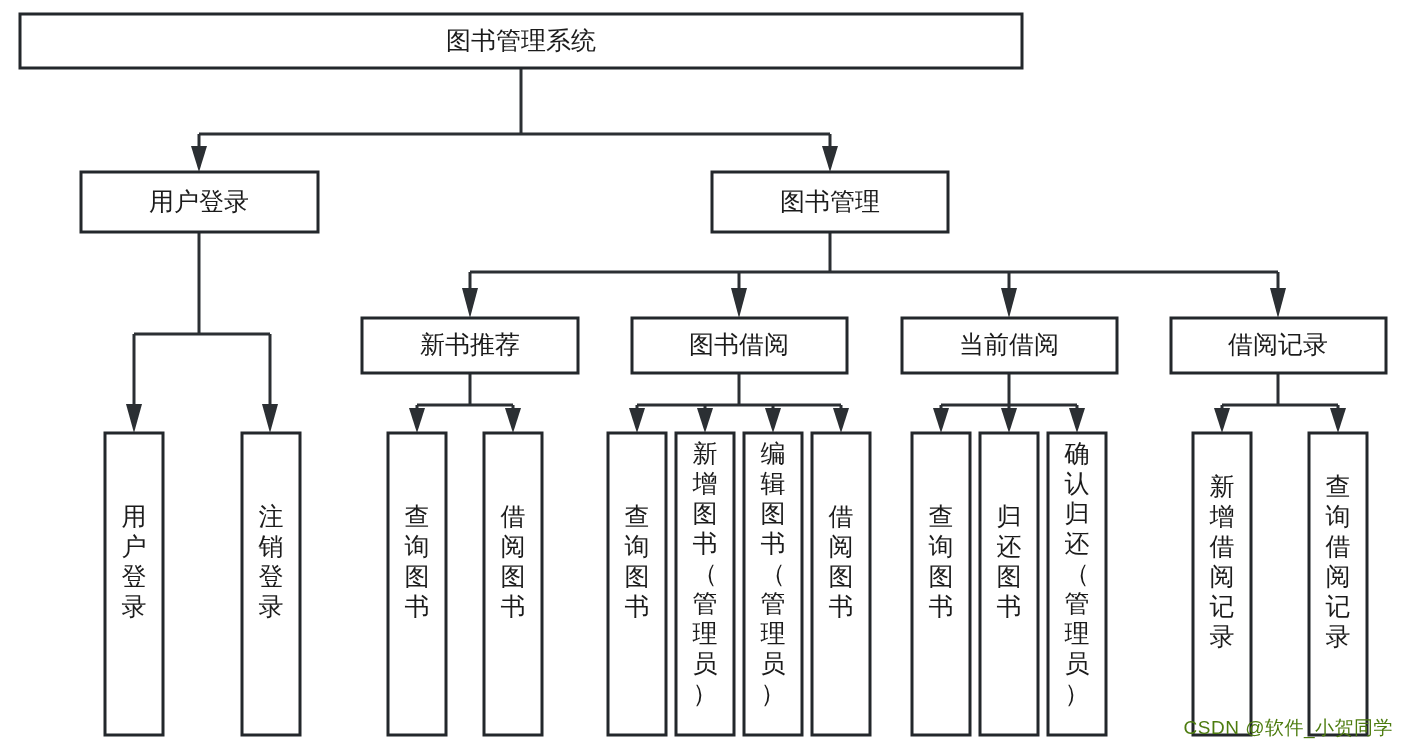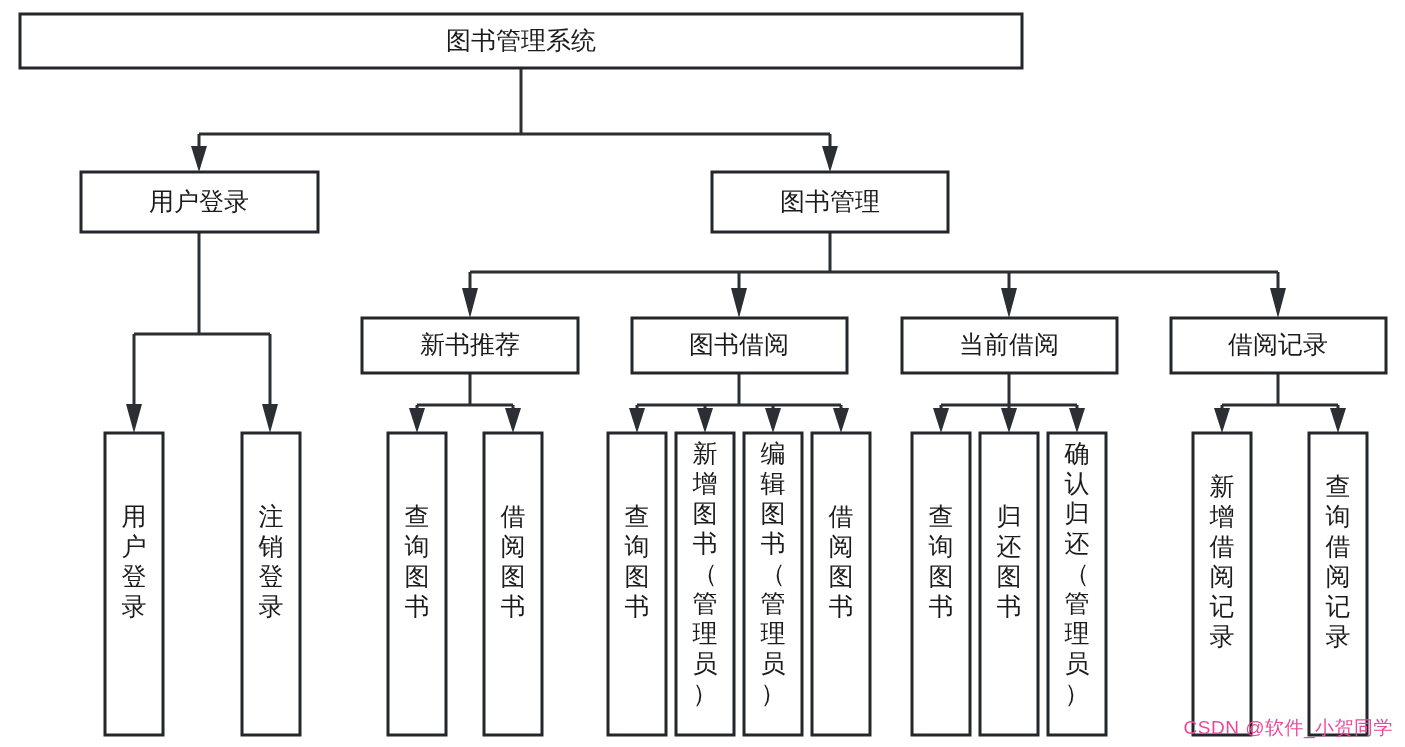--- a/index.html
+++ b/index.html
@@ -54,21 +54,21 @@
   .arrow-head {
     fill: #2b2f33;
     stroke: none;
   }
   .watermark {
     position: absolute;
     right: 12px;
     bottom: 6px;
     font-family: "Liberation Sans", "DejaVu Sans", sans-serif;
     font-size: 19px;
-    color: #ec4899;
+    color: #4d7c0f;
     white-space: nowrap;
     letter-spacing: 0.5px;
     user-select: none;
   }
 </style>
 </head>
 <body>
 
 <div id="diagram-root">
 

